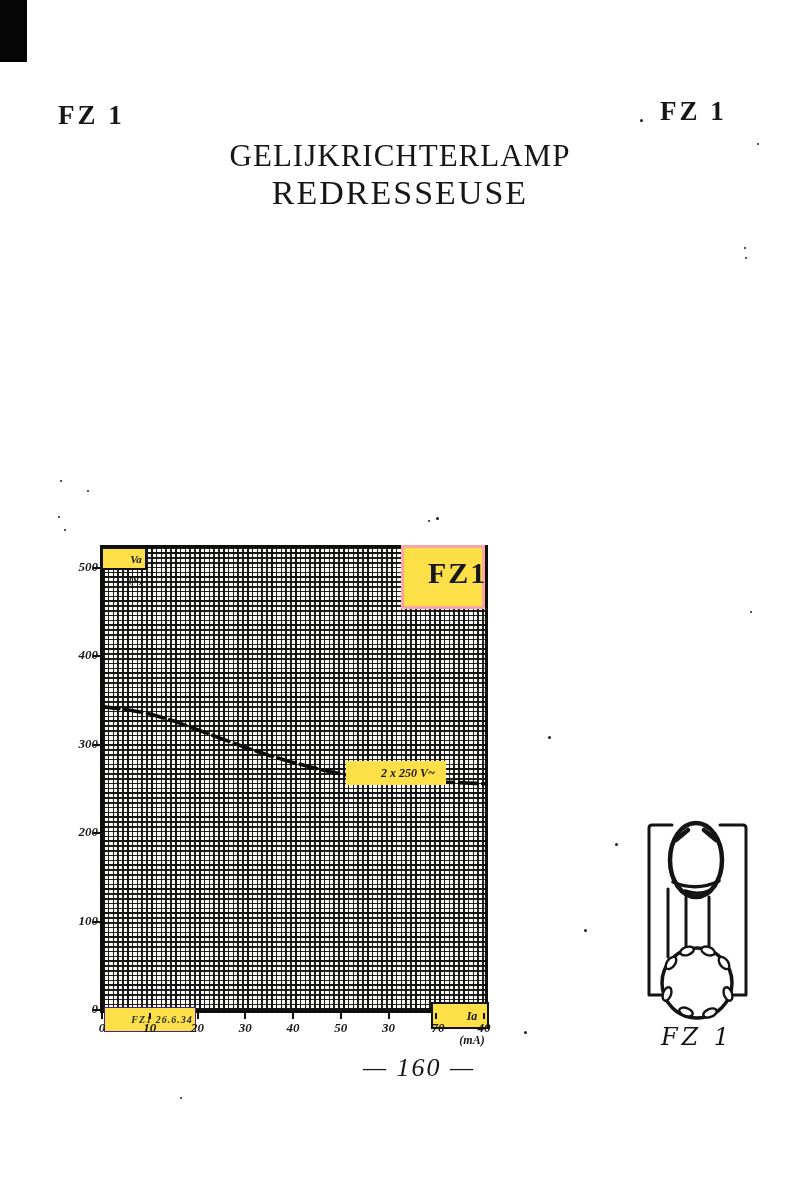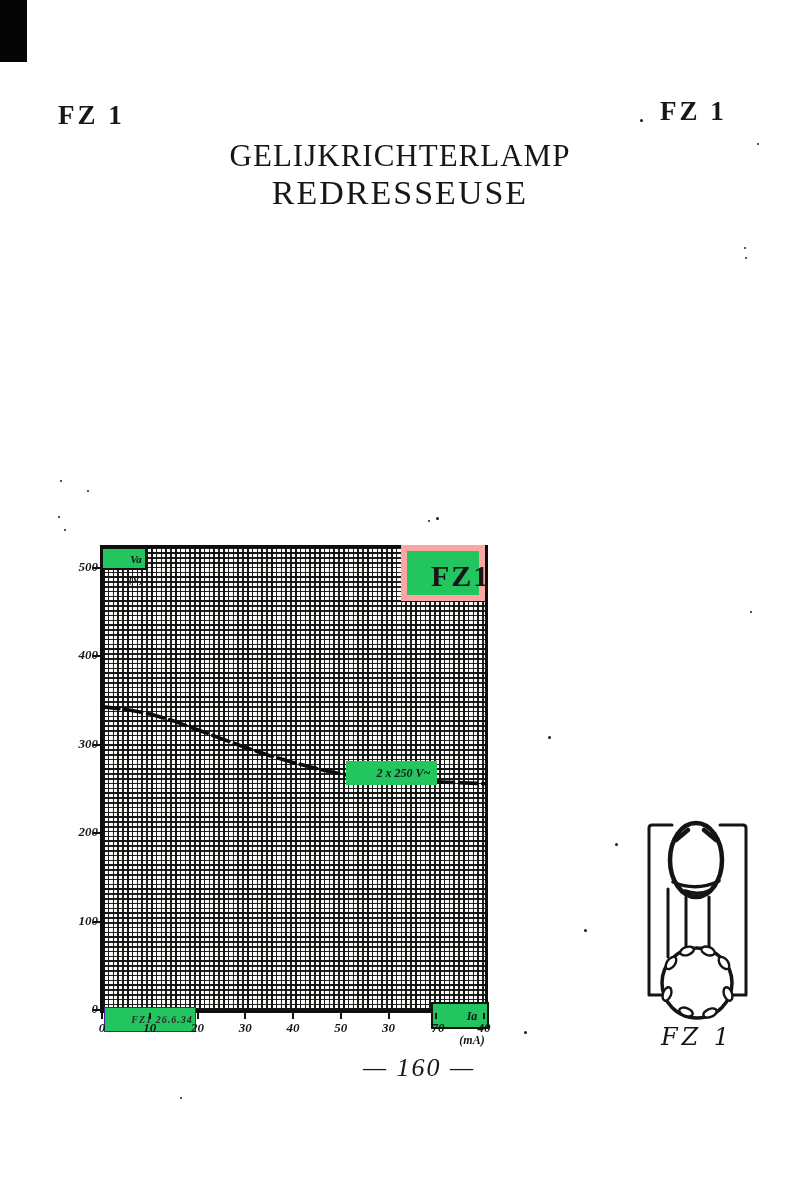--- a/index.html
+++ b/index.html
@@ -17,26 +17,26 @@
   #spec-table{left:60px;top:266px;width:690px;}
   
   #plot{left:100px;top:545px;width:388px;height:468px;box-sizing:border-box;
         border:3px solid #0d0d0d;background-color:#fbfbf8;
         background-image:
           repeating-linear-gradient(90deg, rgba(14,14,14,.92) 0 1.6px, transparent 1.6px 4.8px),
           repeating-linear-gradient(0deg,  rgba(14,14,14,.92) 0 1.6px, transparent 1.6px 4.8px),
           repeating-linear-gradient(90deg, rgba(0,0,0,.55) 0 2.4px, transparent 2.4px 24px),
           repeating-linear-gradient(0deg,  rgba(0,0,0,.55) 0 2.4px, transparent 2.4px 24px);}
   #curve-svg{position:absolute;left:0;top:0;width:100%;height:100%;}
-  .chart-box{background:#22c55e;text-align:center;box-sizing:border-box;padding-left:24px;}
+  .chart-box{background:#fde047;text-align:center;box-sizing:border-box;padding-left:24px;}
   #ylabel-box{left:101px;top:547px;width:46px;height:23px;border:2px solid #111;
               font-style:italic;font-weight:bold;font-size:11px;line-height:20px;}
-  #chart-title-box{left:401px;top:545px;width:84px;height:56px;border:6px solid #fca5a5;
+  #chart-title-box{left:401px;top:545px;width:84px;height:64px;border:3px solid #fca5a5;
               font-weight:bold;font-size:30px;line-height:50px;letter-spacing:2px;text-align:center;}
-  #annotation-box{left:346px;top:761px;width:91px;height:24px;
+  #annotation-box{left:346px;top:761px;width:100px;height:24px;
               font-style:italic;font-weight:bold;font-size:12px;line-height:24px;}
   #stamp-box{left:104px;top:1007px;width:92px;height:25px;border:1px solid #4c1d95;
               font-style:italic;font-weight:bold;font-size:10px;line-height:23px;
               color:#2b2b2b;letter-spacing:1px;}
   #xlabel-box{left:431px;top:1002px;width:58px;height:27px;border:2px solid #111;
               font-style:italic;font-weight:bold;font-size:12px;line-height:24px;}
   .tick-label-y{position:absolute;width:40px;text-align:right;font-style:italic;font-weight:bold;
               font-size:13px;line-height:16px;}
   .tick-label-x{position:absolute;width:28px;text-align:center;font-style:italic;font-weight:bold;
               font-size:13px;line-height:16px;}

